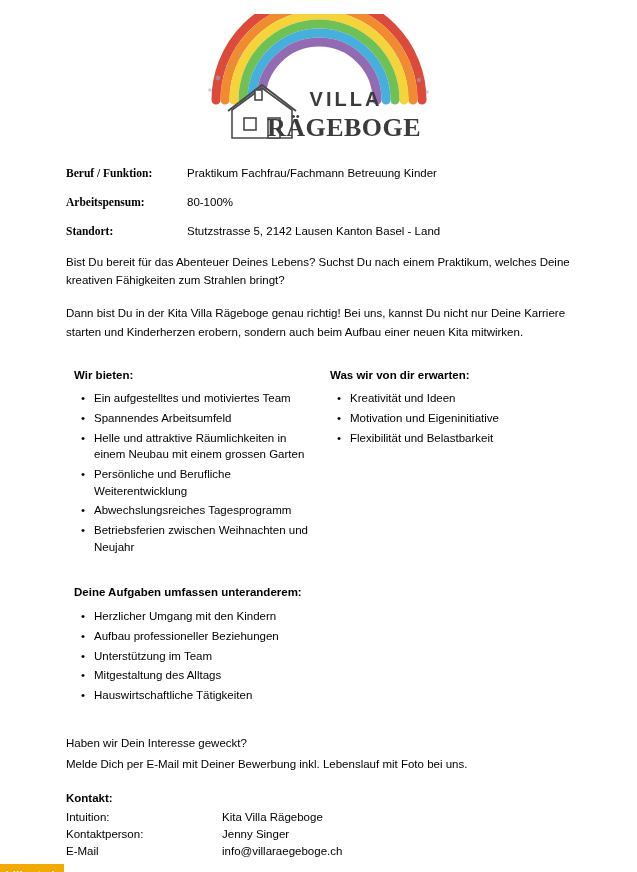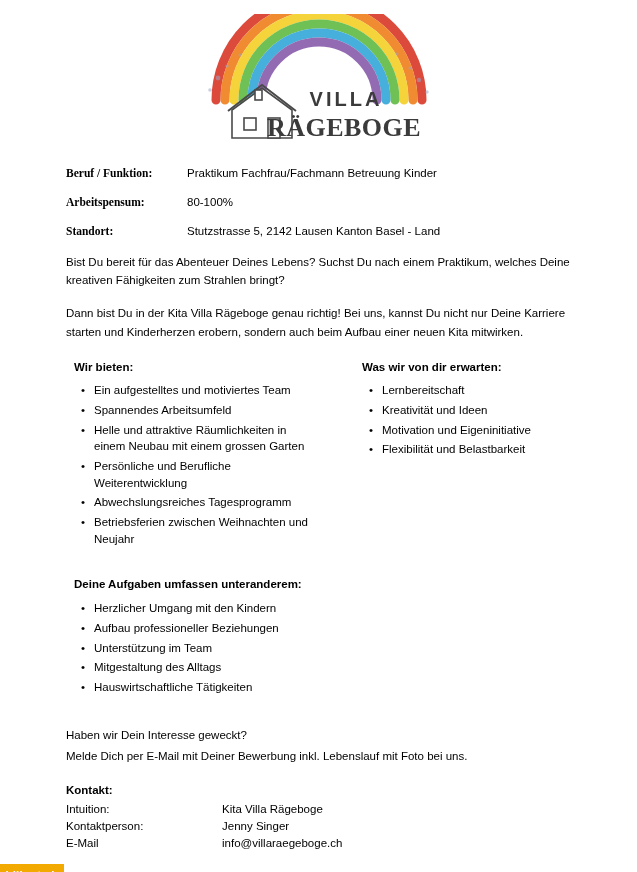--- a/index.html
+++ b/index.html
@@ -62,27 +62,26 @@
     font-size: 11.5px;
   }
 
   
   .para {
     font-family: "Liberation Sans", sans-serif;
     font-size: 11.5px;
     line-height: 1.62;
     margin: 0 0 14px 0;
   }
-  .para.tight { margin-bottom: 20px; }
+  .para.tight { margin-bottom: 28px; }
 
   
   .columns {
     display: flex;
     margin-top: 9px;
-    gap: 32px;
   }
   .col-left {
     width: 252px;
     flex: 0 0 252px;
     padding-left: 8px;
     box-sizing: border-box;
   }
   .col-right {
     flex: 1;
     padding-left: 12px;
@@ -244,21 +243,20 @@
         <li>Spannendes Arbeitsumfeld</li>
         <li>Helle und attraktive Räumlichkeiten in einem Neubau mit einem grossen Garten</li>
         <li>Persönliche und Berufliche Weiterentwicklung</li>
         <li>Abwechslungsreiches Tagesprogramm</li>
         <li>Betriebsferien zwischen Weihnachten und Neujahr</li>
       </ul>
     </div>
     <div class="col-right">
       <div class="sec-title">Was wir von dir erwarten:</div>
       <ul class="bul">
-        <li>Lernbereitschaft</li>
         <li>Kreativität und Ideen</li>
         <li>Motivation und Eigeninitiative</li>
         <li>Flexibilität und Belastbarkeit</li>
       </ul>
     </div>
   </div>
 
   <div class="tasks">
     <div class="sec-title">Deine Aufgaben umfassen unteranderem:</div>
     <ul class="bul">

